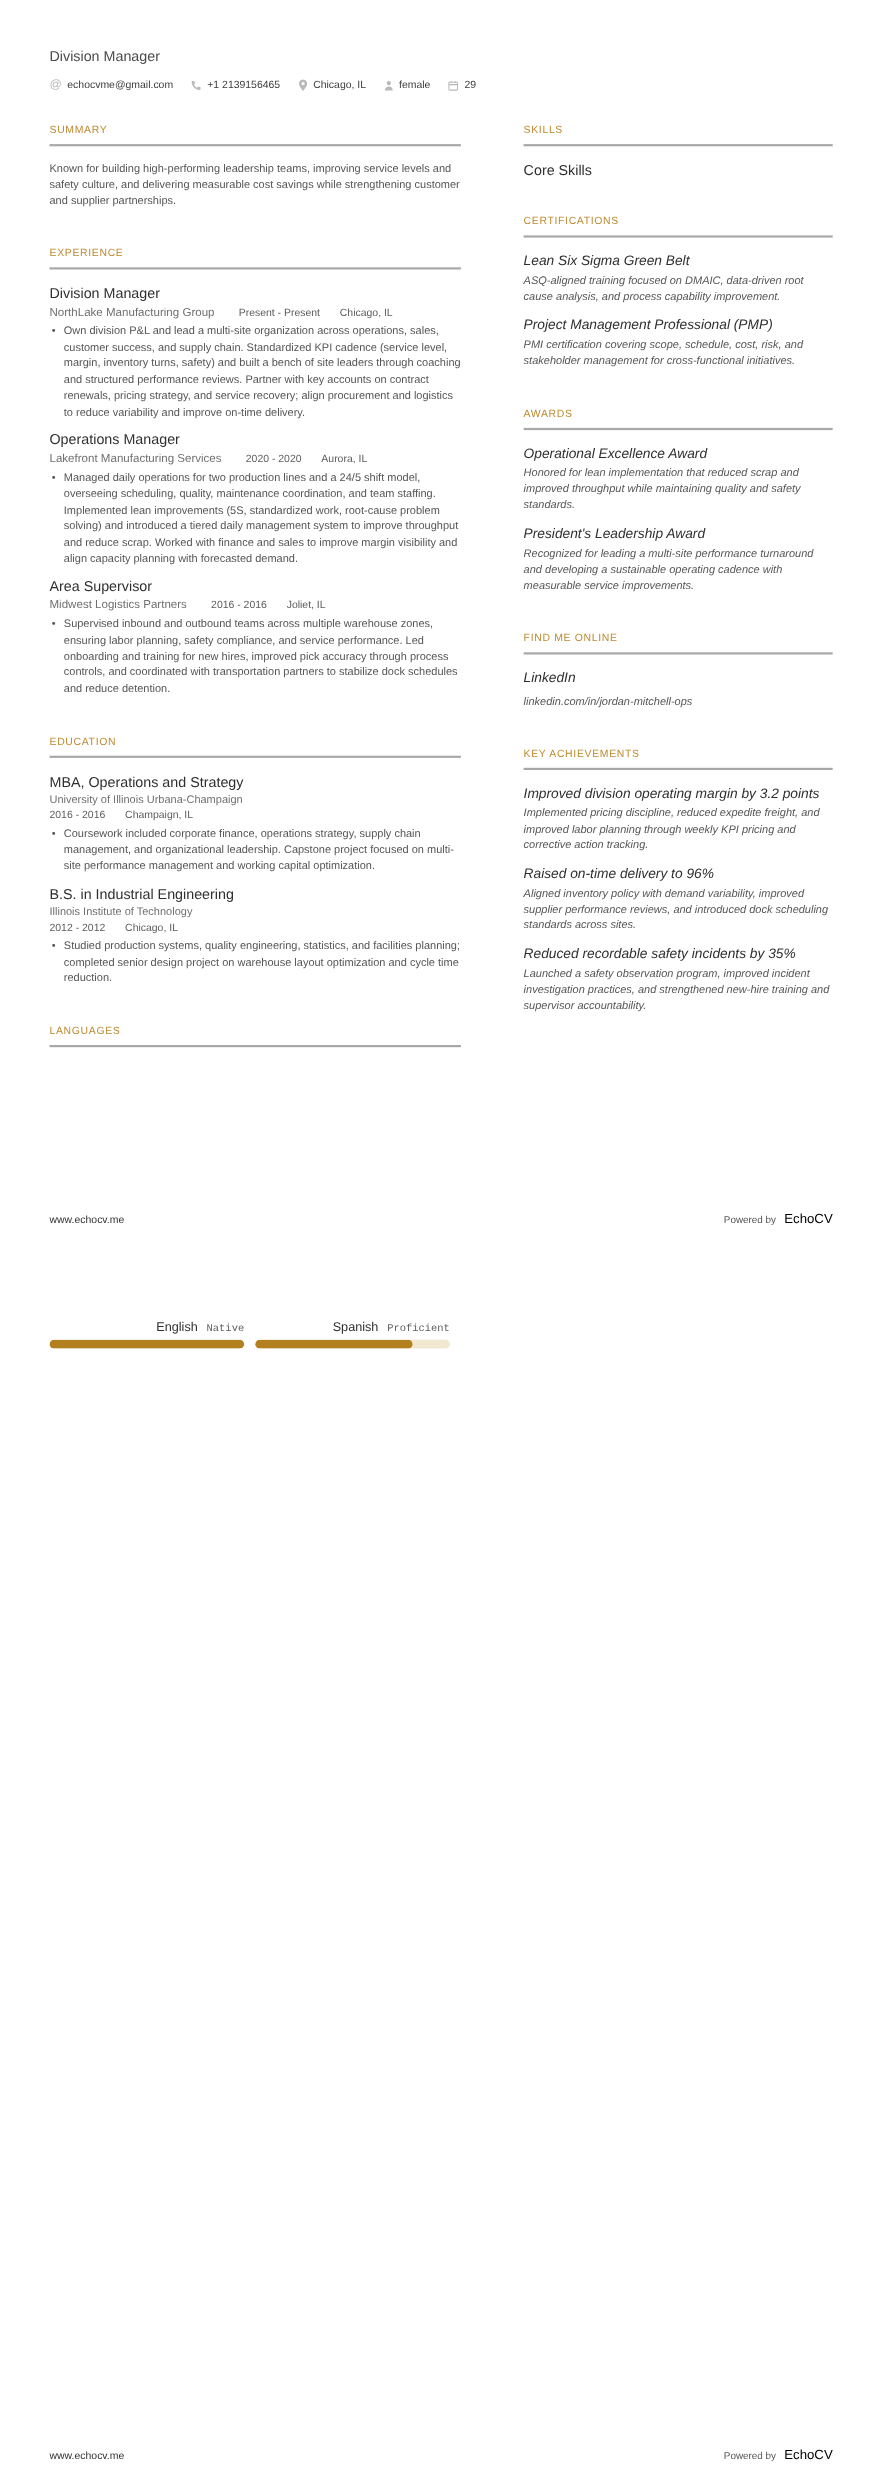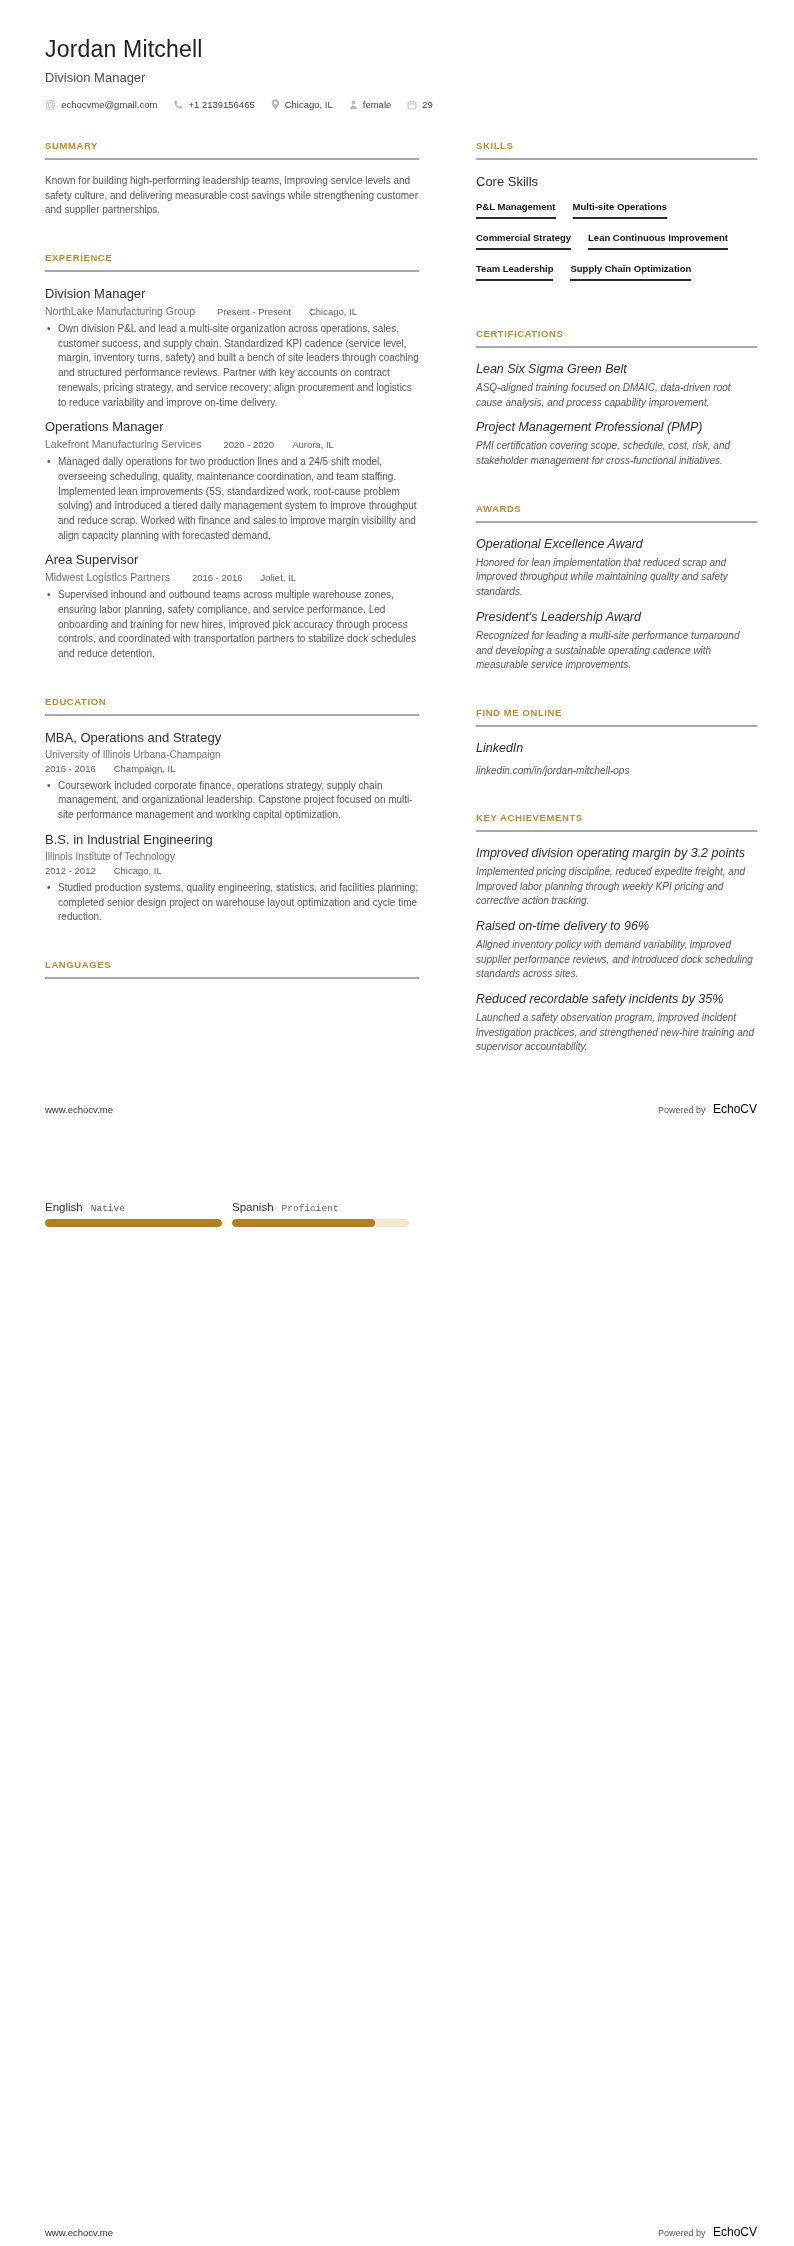--- a/index.html
+++ b/index.html
@@ -30,21 +30,21 @@
   .col-left { width: 374px; flex: 0 0 374px; }
   .col-right { width: 281px; flex: 0 0 281px; margin-left: 57px; }
   .section { margin-bottom: 34px; }
   .section-h {
     color: #bd8a2e;
     font-size: 9.5px;
     letter-spacing: 0.6px;
     padding-bottom: 7px;
     border-bottom: 2px solid #a8a8a8;
     margin-bottom: 14px;
-    font-weight: bold;
+    font-weight: normal;
   }
   .body-text { font-size: 10px; line-height: 1.47; color: #555; }
   .para + .para { margin-top: 3px; }
   
   .item { margin-bottom: 9px; }
   .item-title { font-size: 13px; color: #2f2f2f; margin-bottom: 4px; font-weight: normal; }
   .meta-row { display: flex; align-items: baseline; margin-bottom: 5px; flex-wrap: wrap; }
   .company { font-size: 10.5px; color: #707070; margin-right: 22px; }
   .dates { font-size: 9.5px; color: #5c5c5c; margin-right: 18px; }
   .loc { font-size: 9.5px; color: #5c5c5c; }
@@ -61,41 +61,40 @@
     white-space: nowrap;
   }
   
   .r-item { margin-bottom: 10px; font-style: italic; }
   .r-title { font-size: 12.5px; color: #2f2f2f; margin-bottom: 5px; font-weight: normal; }
   .r-desc { font-size: 10px; line-height: 1.47; color: #555; }
   .link-url { font-size: 10px; color: #555; text-decoration: none; }
   
   .langs { display: flex; margin-top: 42px; }
   .lang { width: 177px; margin-right: 10px; }
-  .lang-head { display: flex; align-items: baseline; gap: 8px; margin-bottom: 5px; }
+  .lang-head { display: flex; align-items: baseline; gap: 8px; margin-bottom: 5px; justify-content: flex-end; }
   .lang-name { font-size: 11.5px; color: #2f2f2f; }
   .lang-level { font-size: 9.5px; color: #5c5c5c; font-family: Liberation Mono, monospace; }
   .bar-track { height: 8px; border-radius: 4px; background: #f2e7d0; overflow: hidden; }
   .bar-fill { height: 100%; border-radius: 4px; background: #b2801f; }
   
   .footer {
     position: absolute; left: 45px; right: 37px; bottom: 6px;
     display: flex; justify-content: space-between; align-items: baseline;
   }
   .footer-site { font-size: 9.5px; color: #333; text-decoration: none; }
   .powered { font-size: 9px; color: #555; }
   .brand { font-size: 12px; color: #000000; margin-left: 3px; }
 </style>
 </head>
 <body>
 
 <div class="page">
 
   <div>
-    <div class="name">Jordan Mitchell</div>
     <div class="job-title">Division Manager</div>
     <div class="contact-row">
       <span class="contact-item">
         <span class="cicon">@</span>
         <span>echocvme@gmail.com</span>
       </span>
       <span class="contact-item">
         <span class="cicon">
           <svg width="10" height="10" viewBox="0 0 14 14" fill="#b9b9b9">
               <path d="M3 1h2l1.2 3L4.6 5.3c.9 1.9 2.2 3.2 4.1 4.1L10 7.8l3 1.2v2c0 .8-.7 1.4-1.5 1.3C6.3 11.8 2.2 7.7 1.7 2.5 1.6 1.7 2.2 1 3 1z"></path>
@@ -206,28 +205,20 @@
         <h2 class="section-h">LANGUAGES</h2>
       </div>
 
     </div>
 
     <div class="col-right">
 
       <div class="section">
         <h2 class="section-h">SKILLS</h2>
         <div class="group-title">Core Skills</div>
-        <div class="chips">
-          <span class="chip">P&amp;L Management</span>
-          <span class="chip">Multi-site Operations</span>
-          <span class="chip">Commercial Strategy</span>
-          <span class="chip">Lean Continuous Improvement</span>
-          <span class="chip">Team Leadership</span>
-          <span class="chip">Supply Chain Optimization</span>
-        </div>
       </div>
 
       <div class="section">
         <h2 class="section-h">CERTIFICATIONS</h2>
         <div class="r-item">
           <h3 class="r-title">Lean Six Sigma Green Belt</h3>
           <div class="r-desc">ASQ-aligned training focused on DMAIC, data-driven root cause analysis, and process capability improvement.</div>
         </div>
         <div class="r-item">
           <h3 class="r-title">Project Management Professional (PMP)</h3>

